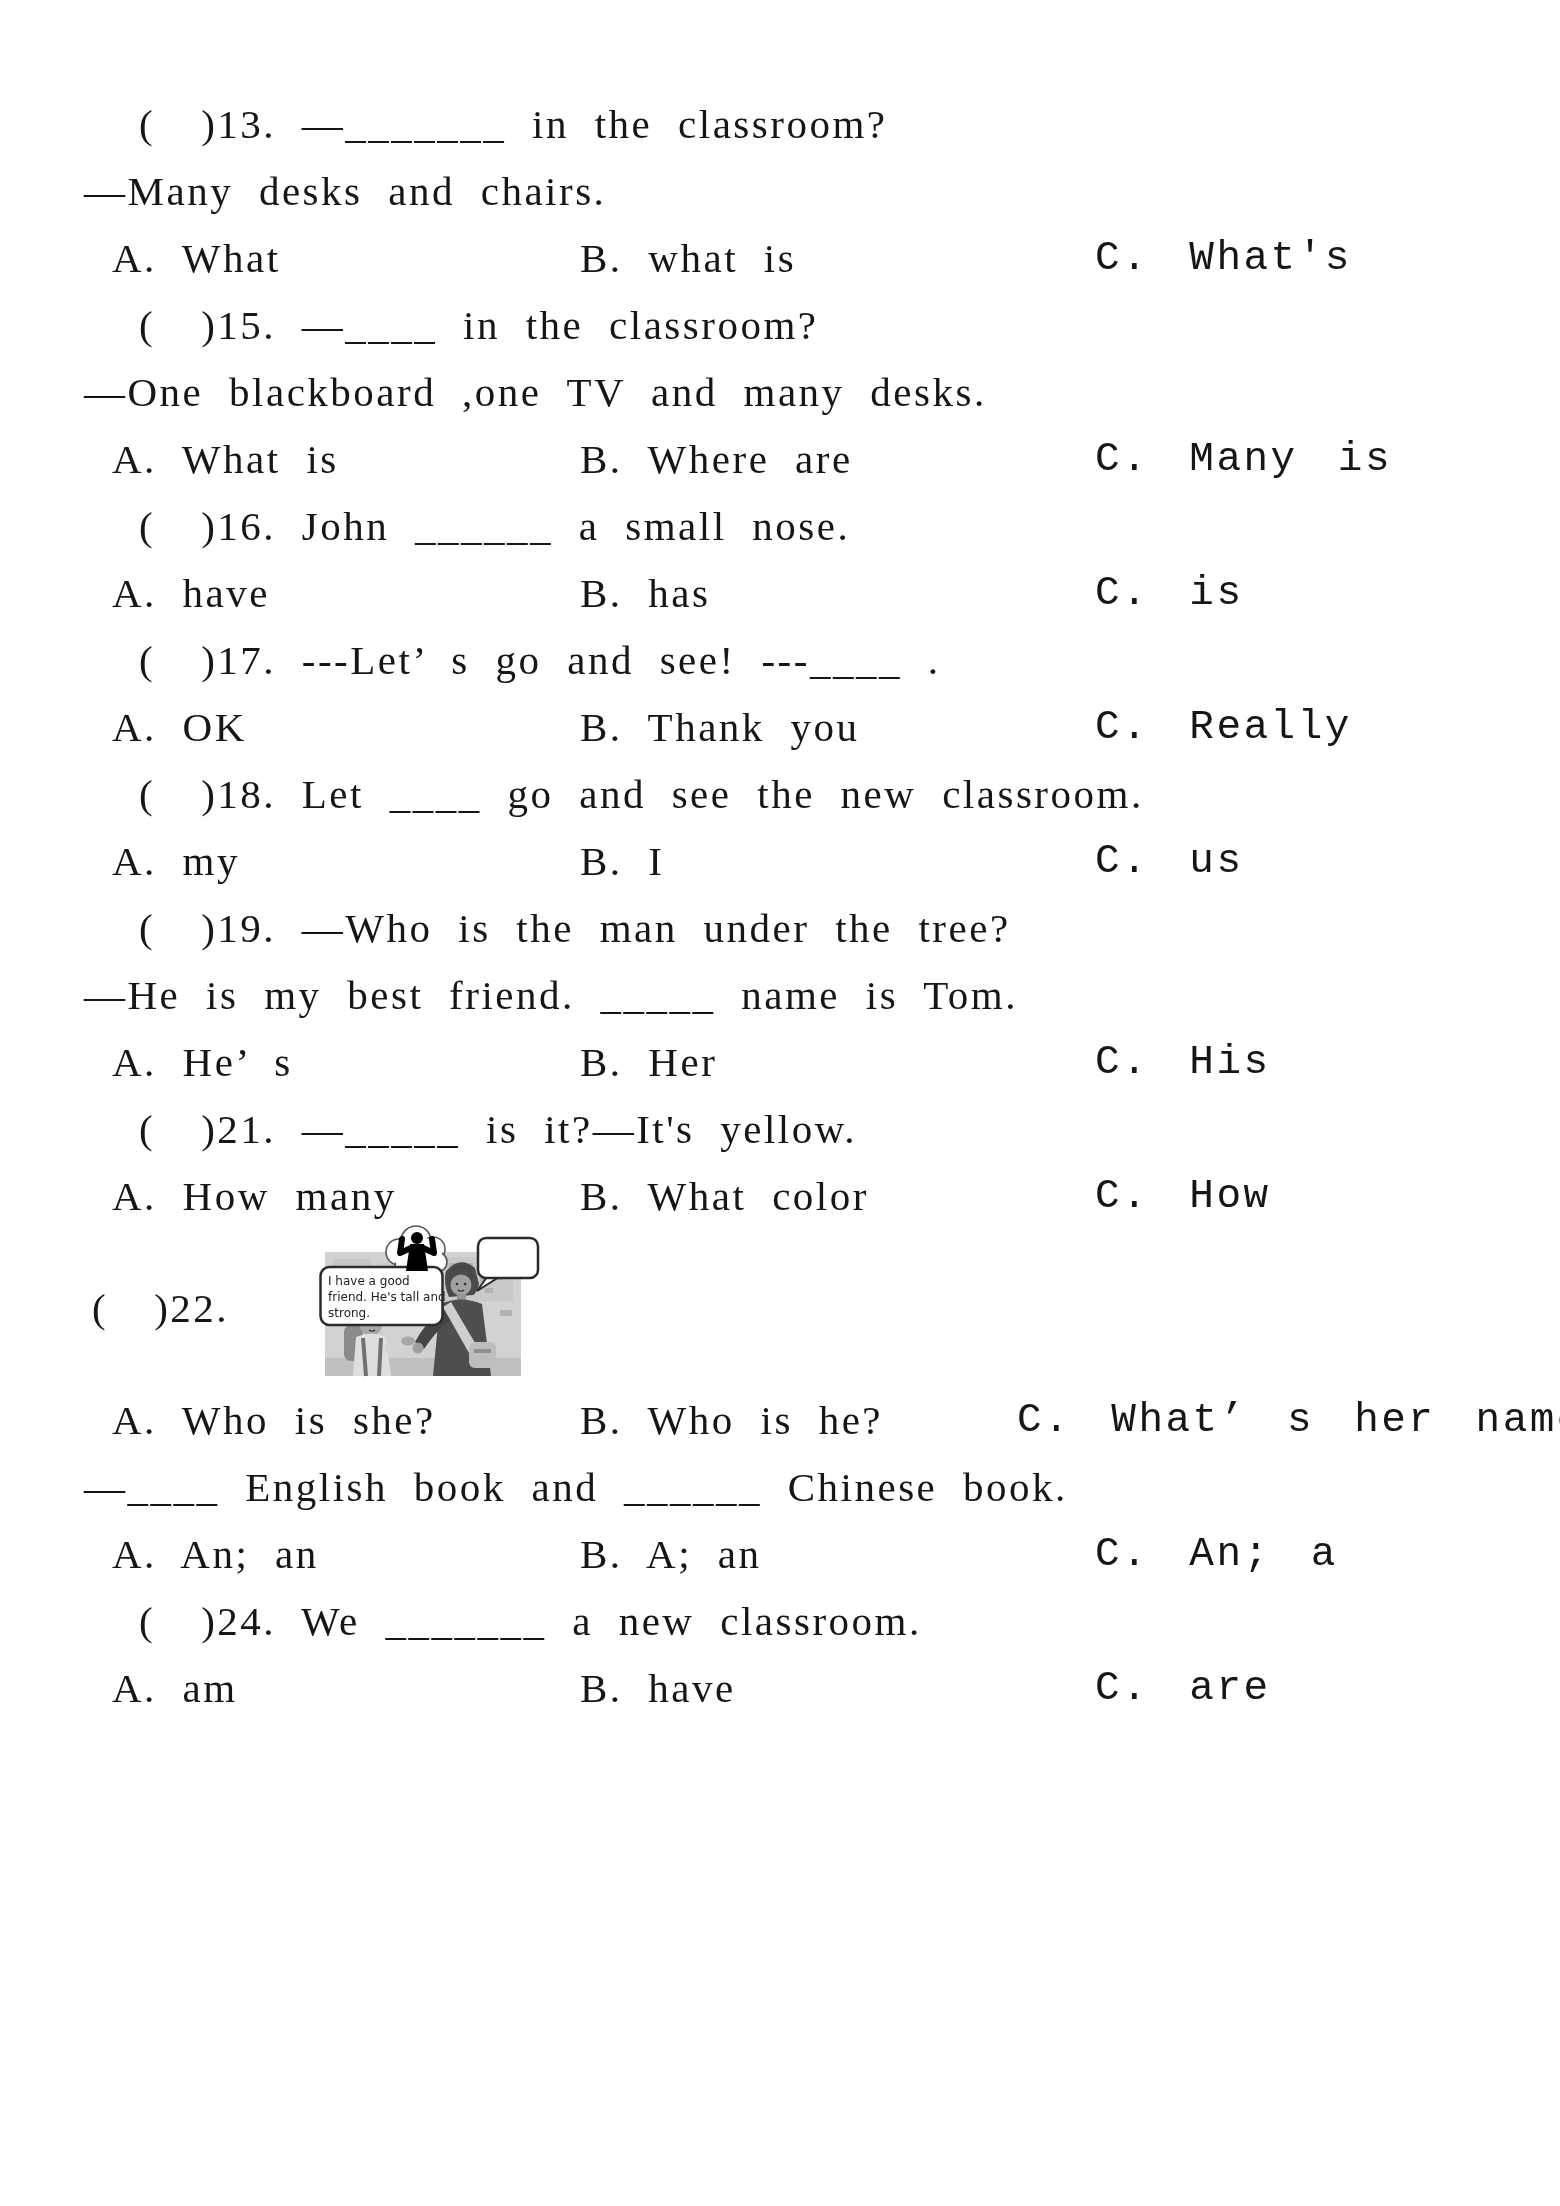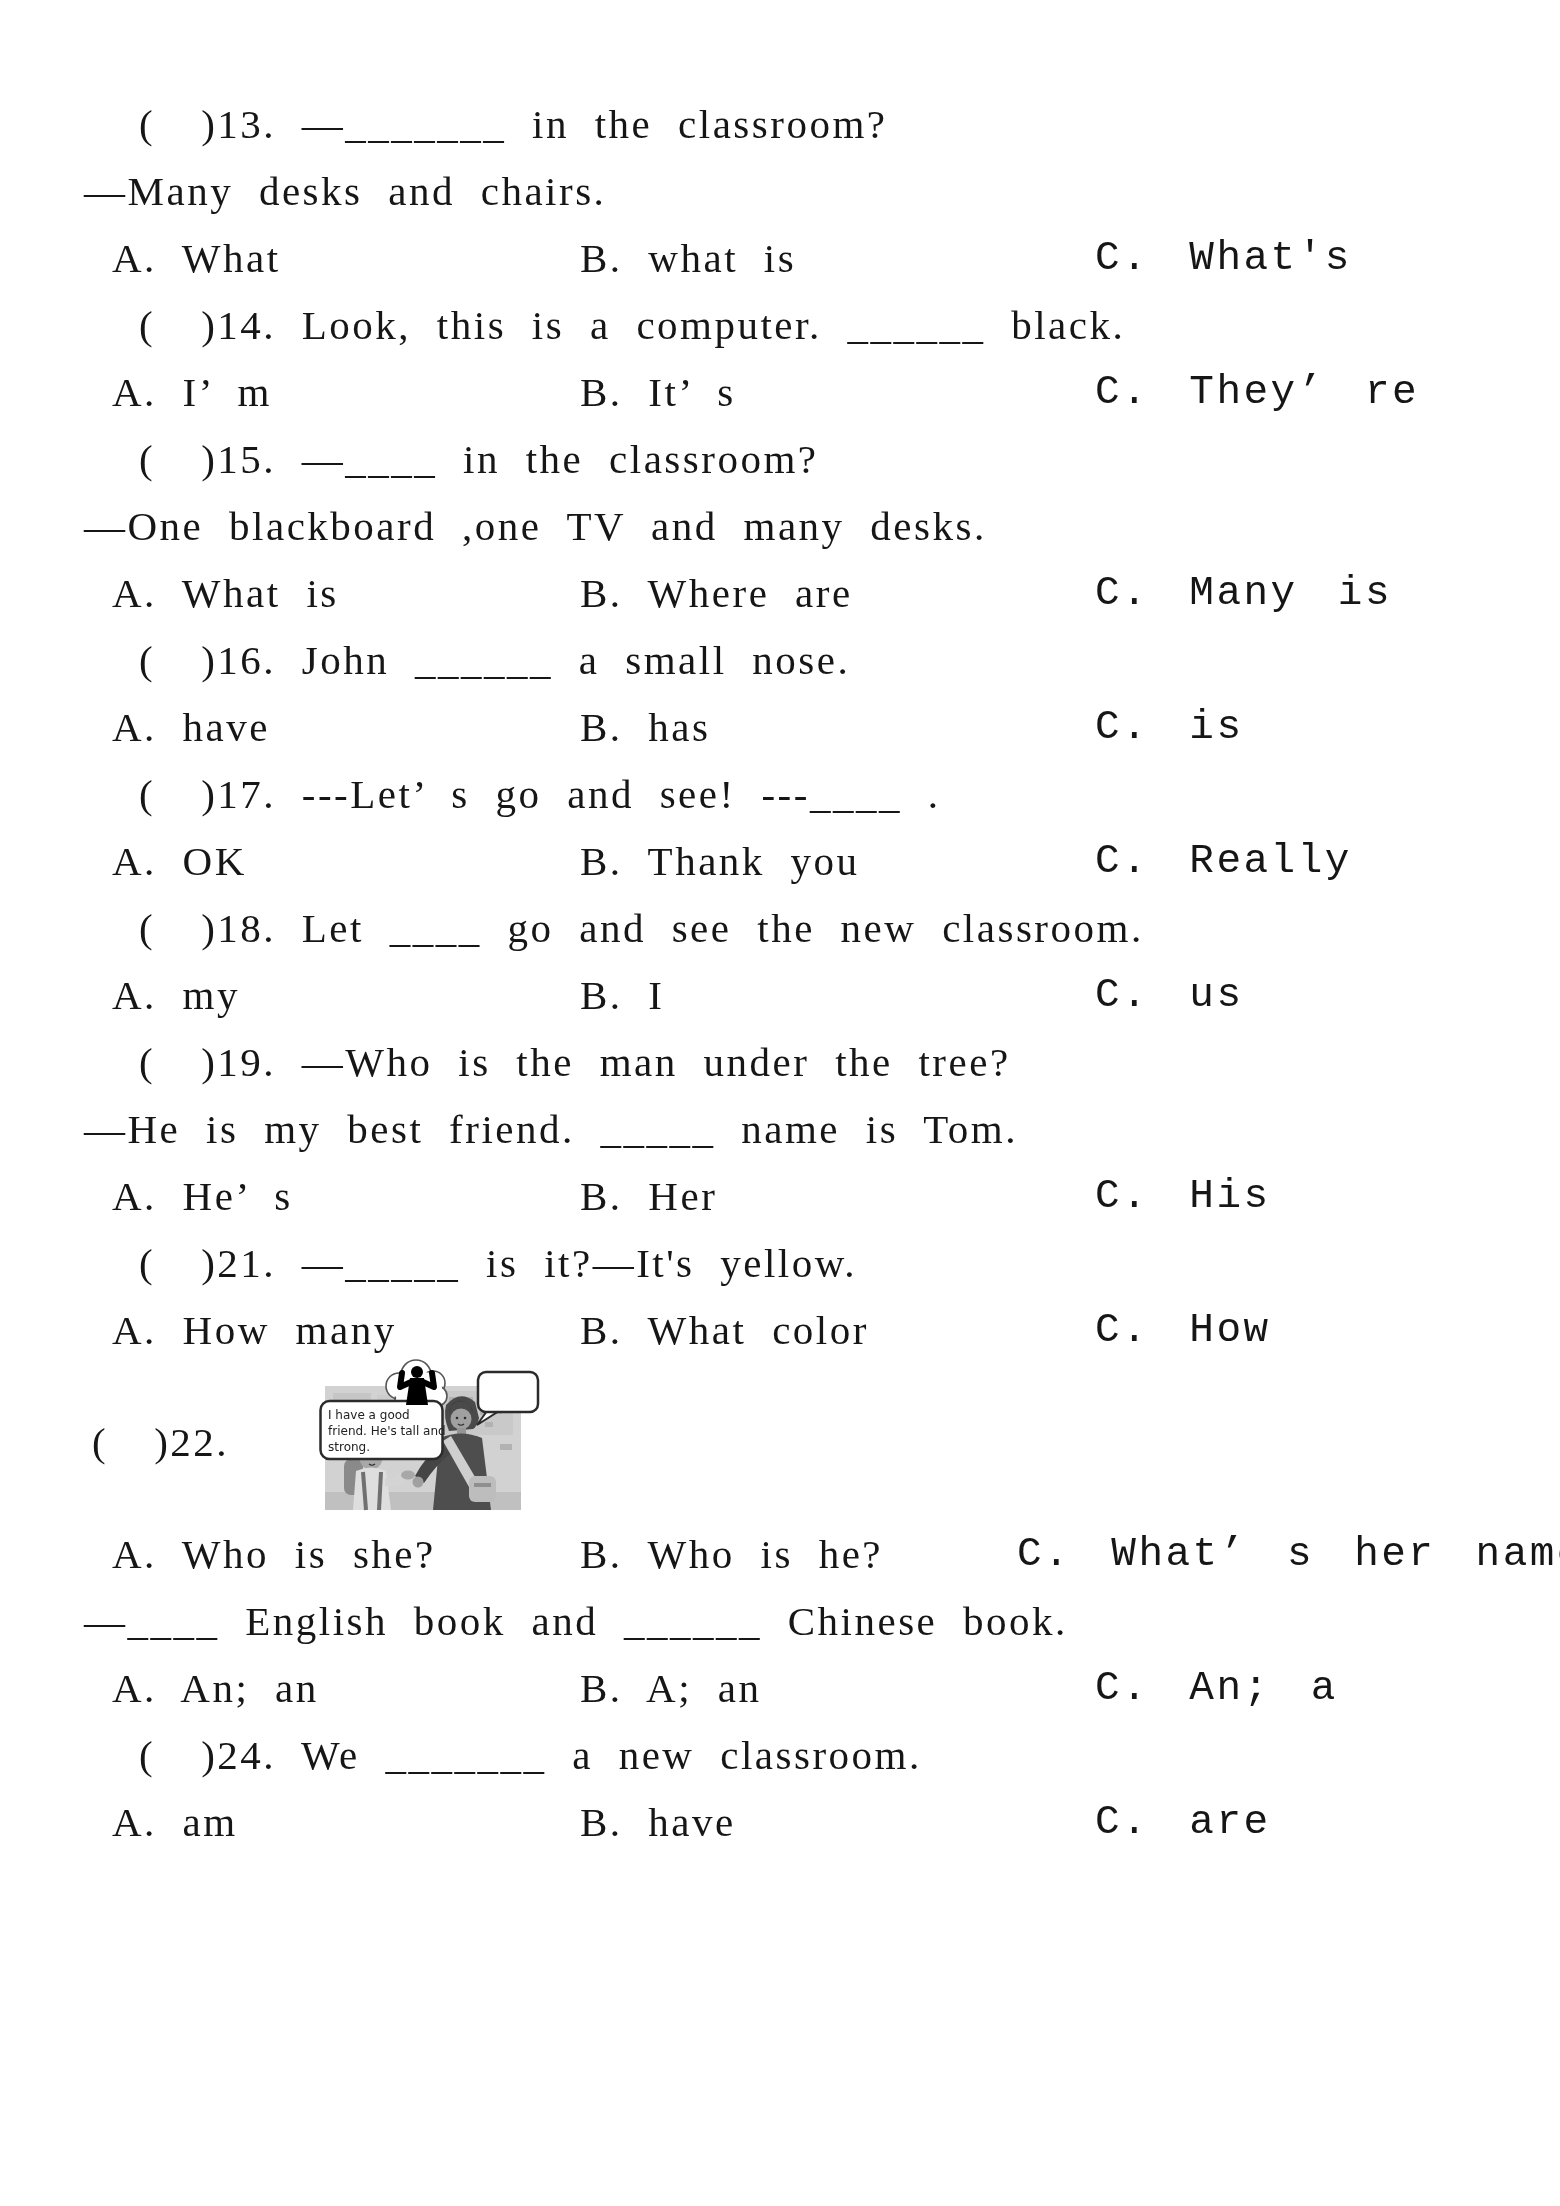--- a/index.html
+++ b/index.html
@@ -37,30 +37,20 @@
     <div class="row reply">
         <span class="txt">—Many desks and chairs.</span>
       </div>
     <div class="row opts">
       <span class="txt opt-a">A. What</span>
       <span class="txt opt-b">B. what is</span>
       <span class="txt opt-c">C. What's</span>
     </div>
   </div>
 
-  <div>
-    <div class="row stem">
-        <span class="txt">(  )14. Look, this is a computer. ______ black.</span>
-      </div>
-    <div class="row opts">
-      <span class="txt opt-a">A. I’ m</span>
-      <span class="txt opt-b">B. It’ s</span>
-      <span class="txt opt-c">C. They’ re</span>
-    </div>
-  </div>
 
   <div>
     <div class="row stem">
         <span class="txt">(  )15. —____ in the classroom?</span>
       </div>
     <div class="row reply">
         <span class="txt">—One blackboard ,one TV and many desks.</span>
       </div>
     <div class="row opts">
       <span class="txt opt-a">A. What is</span>

